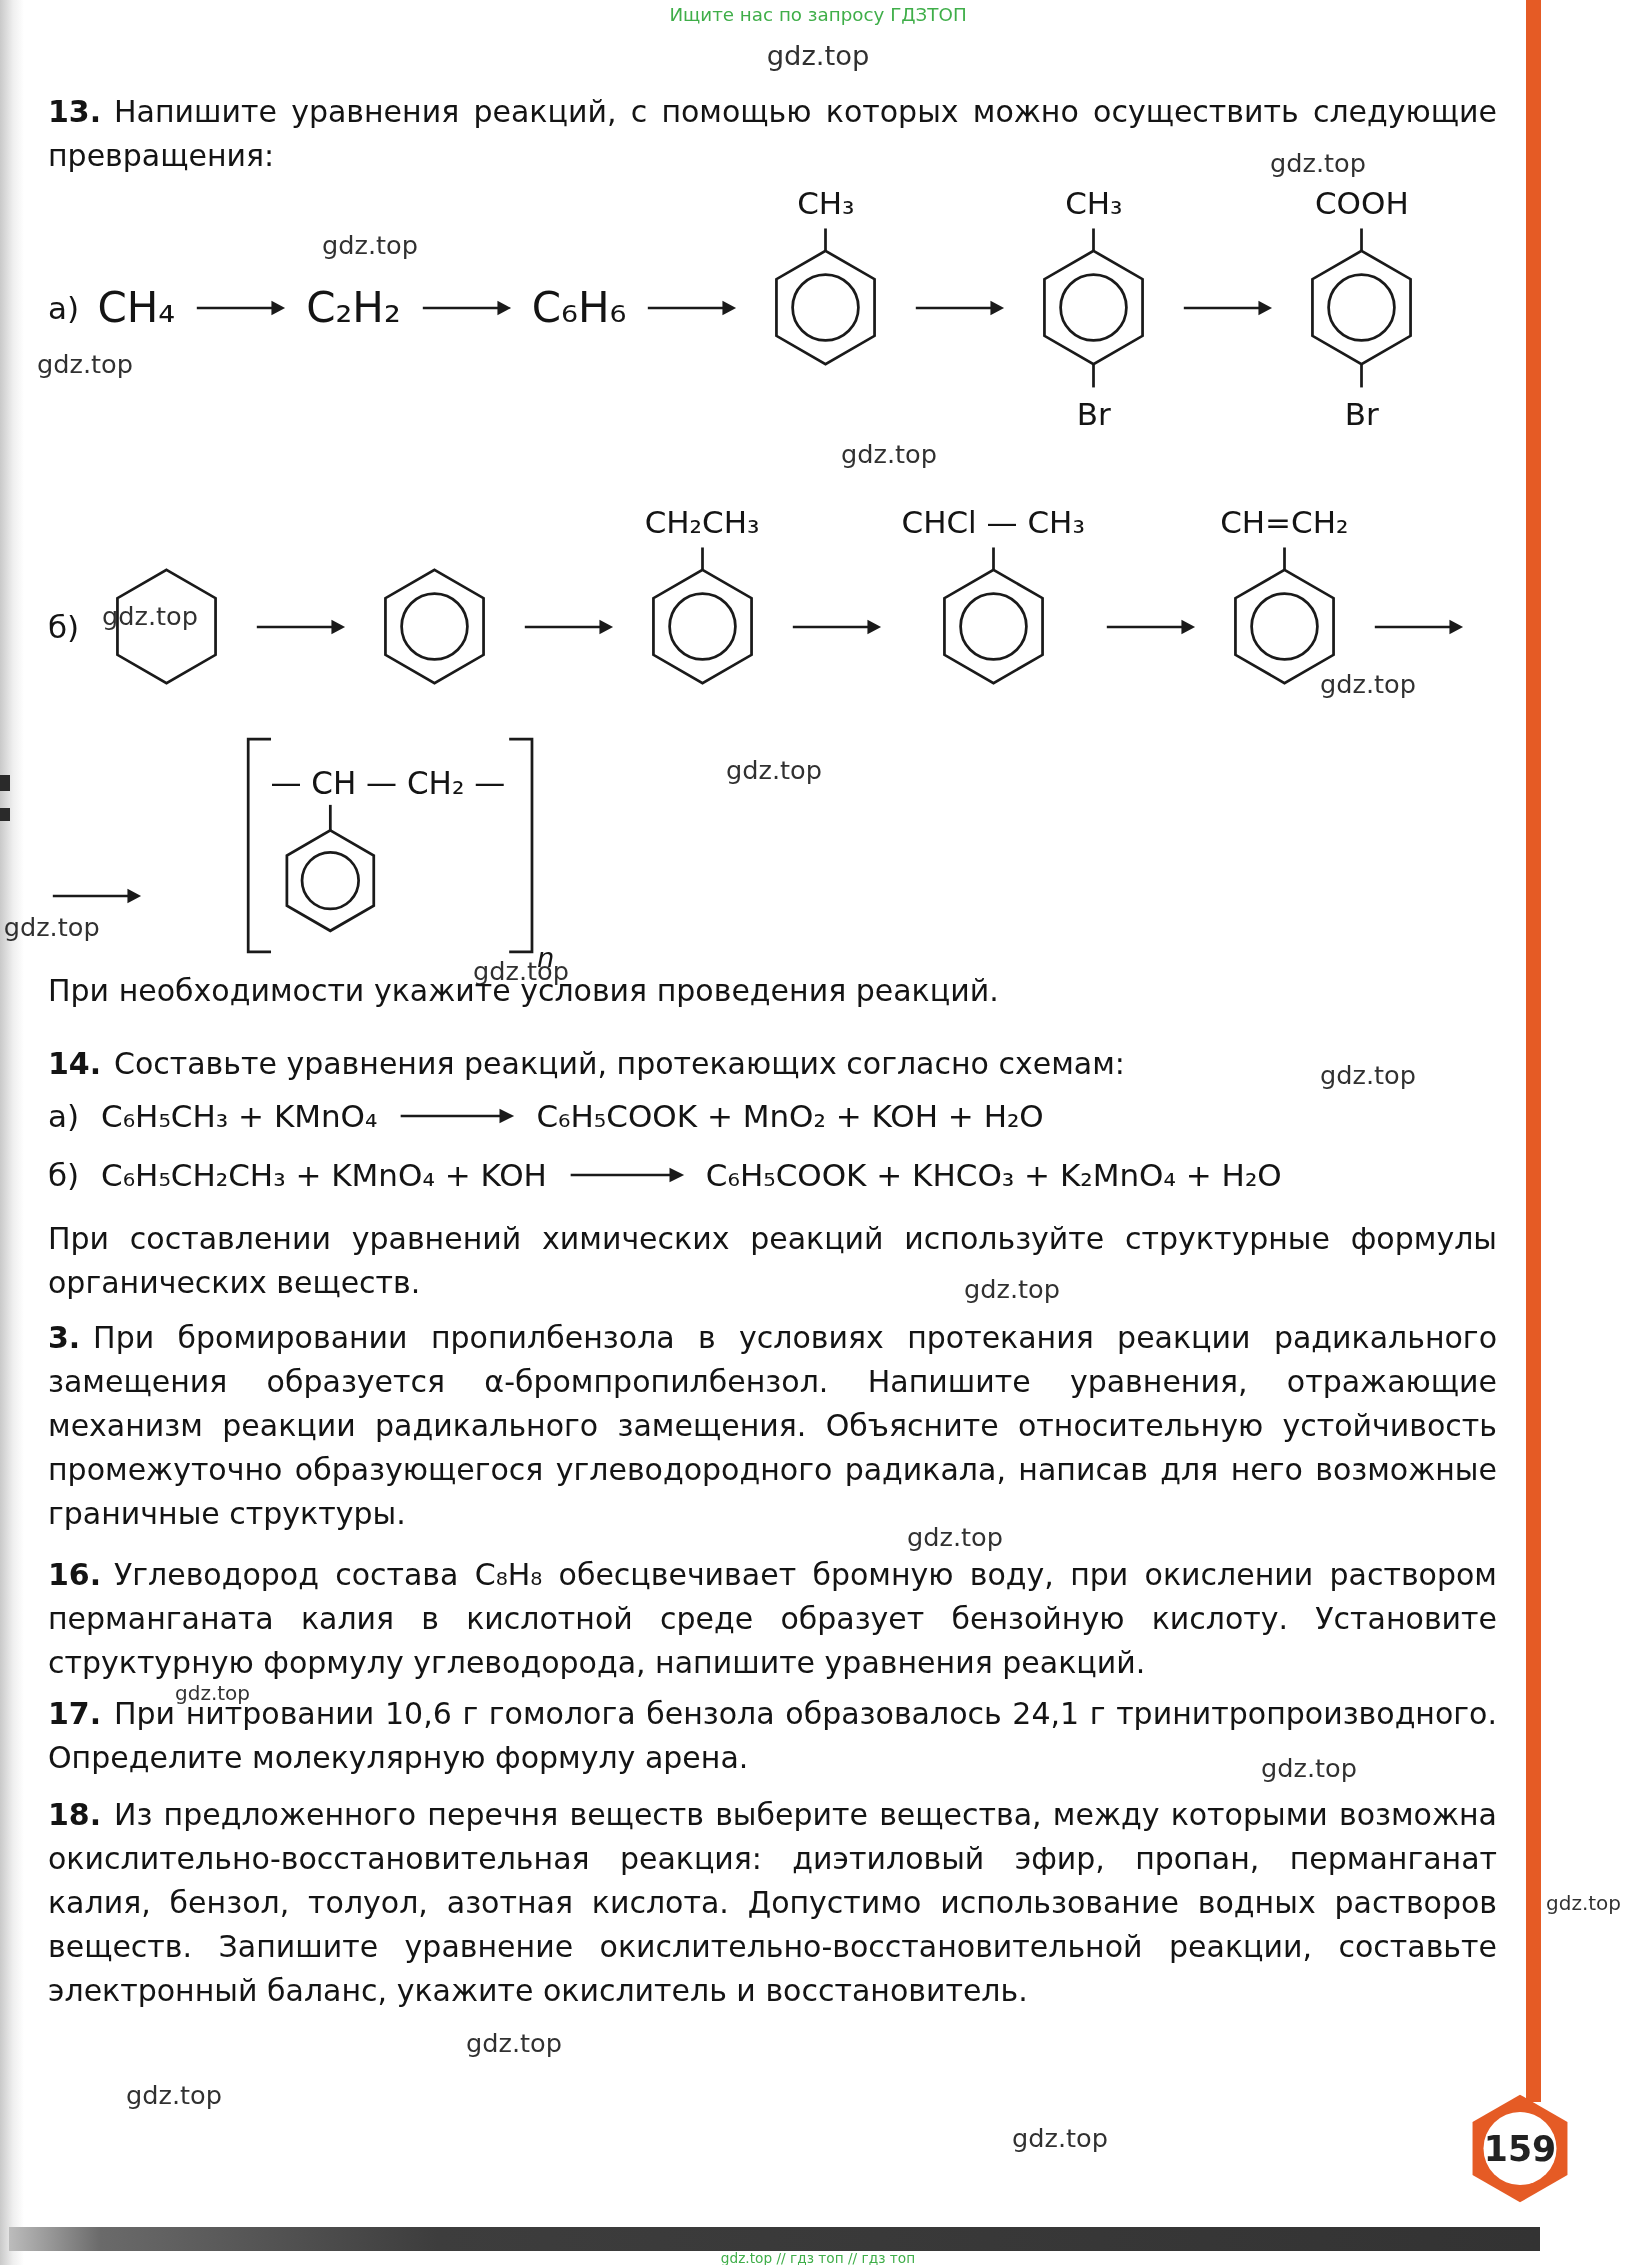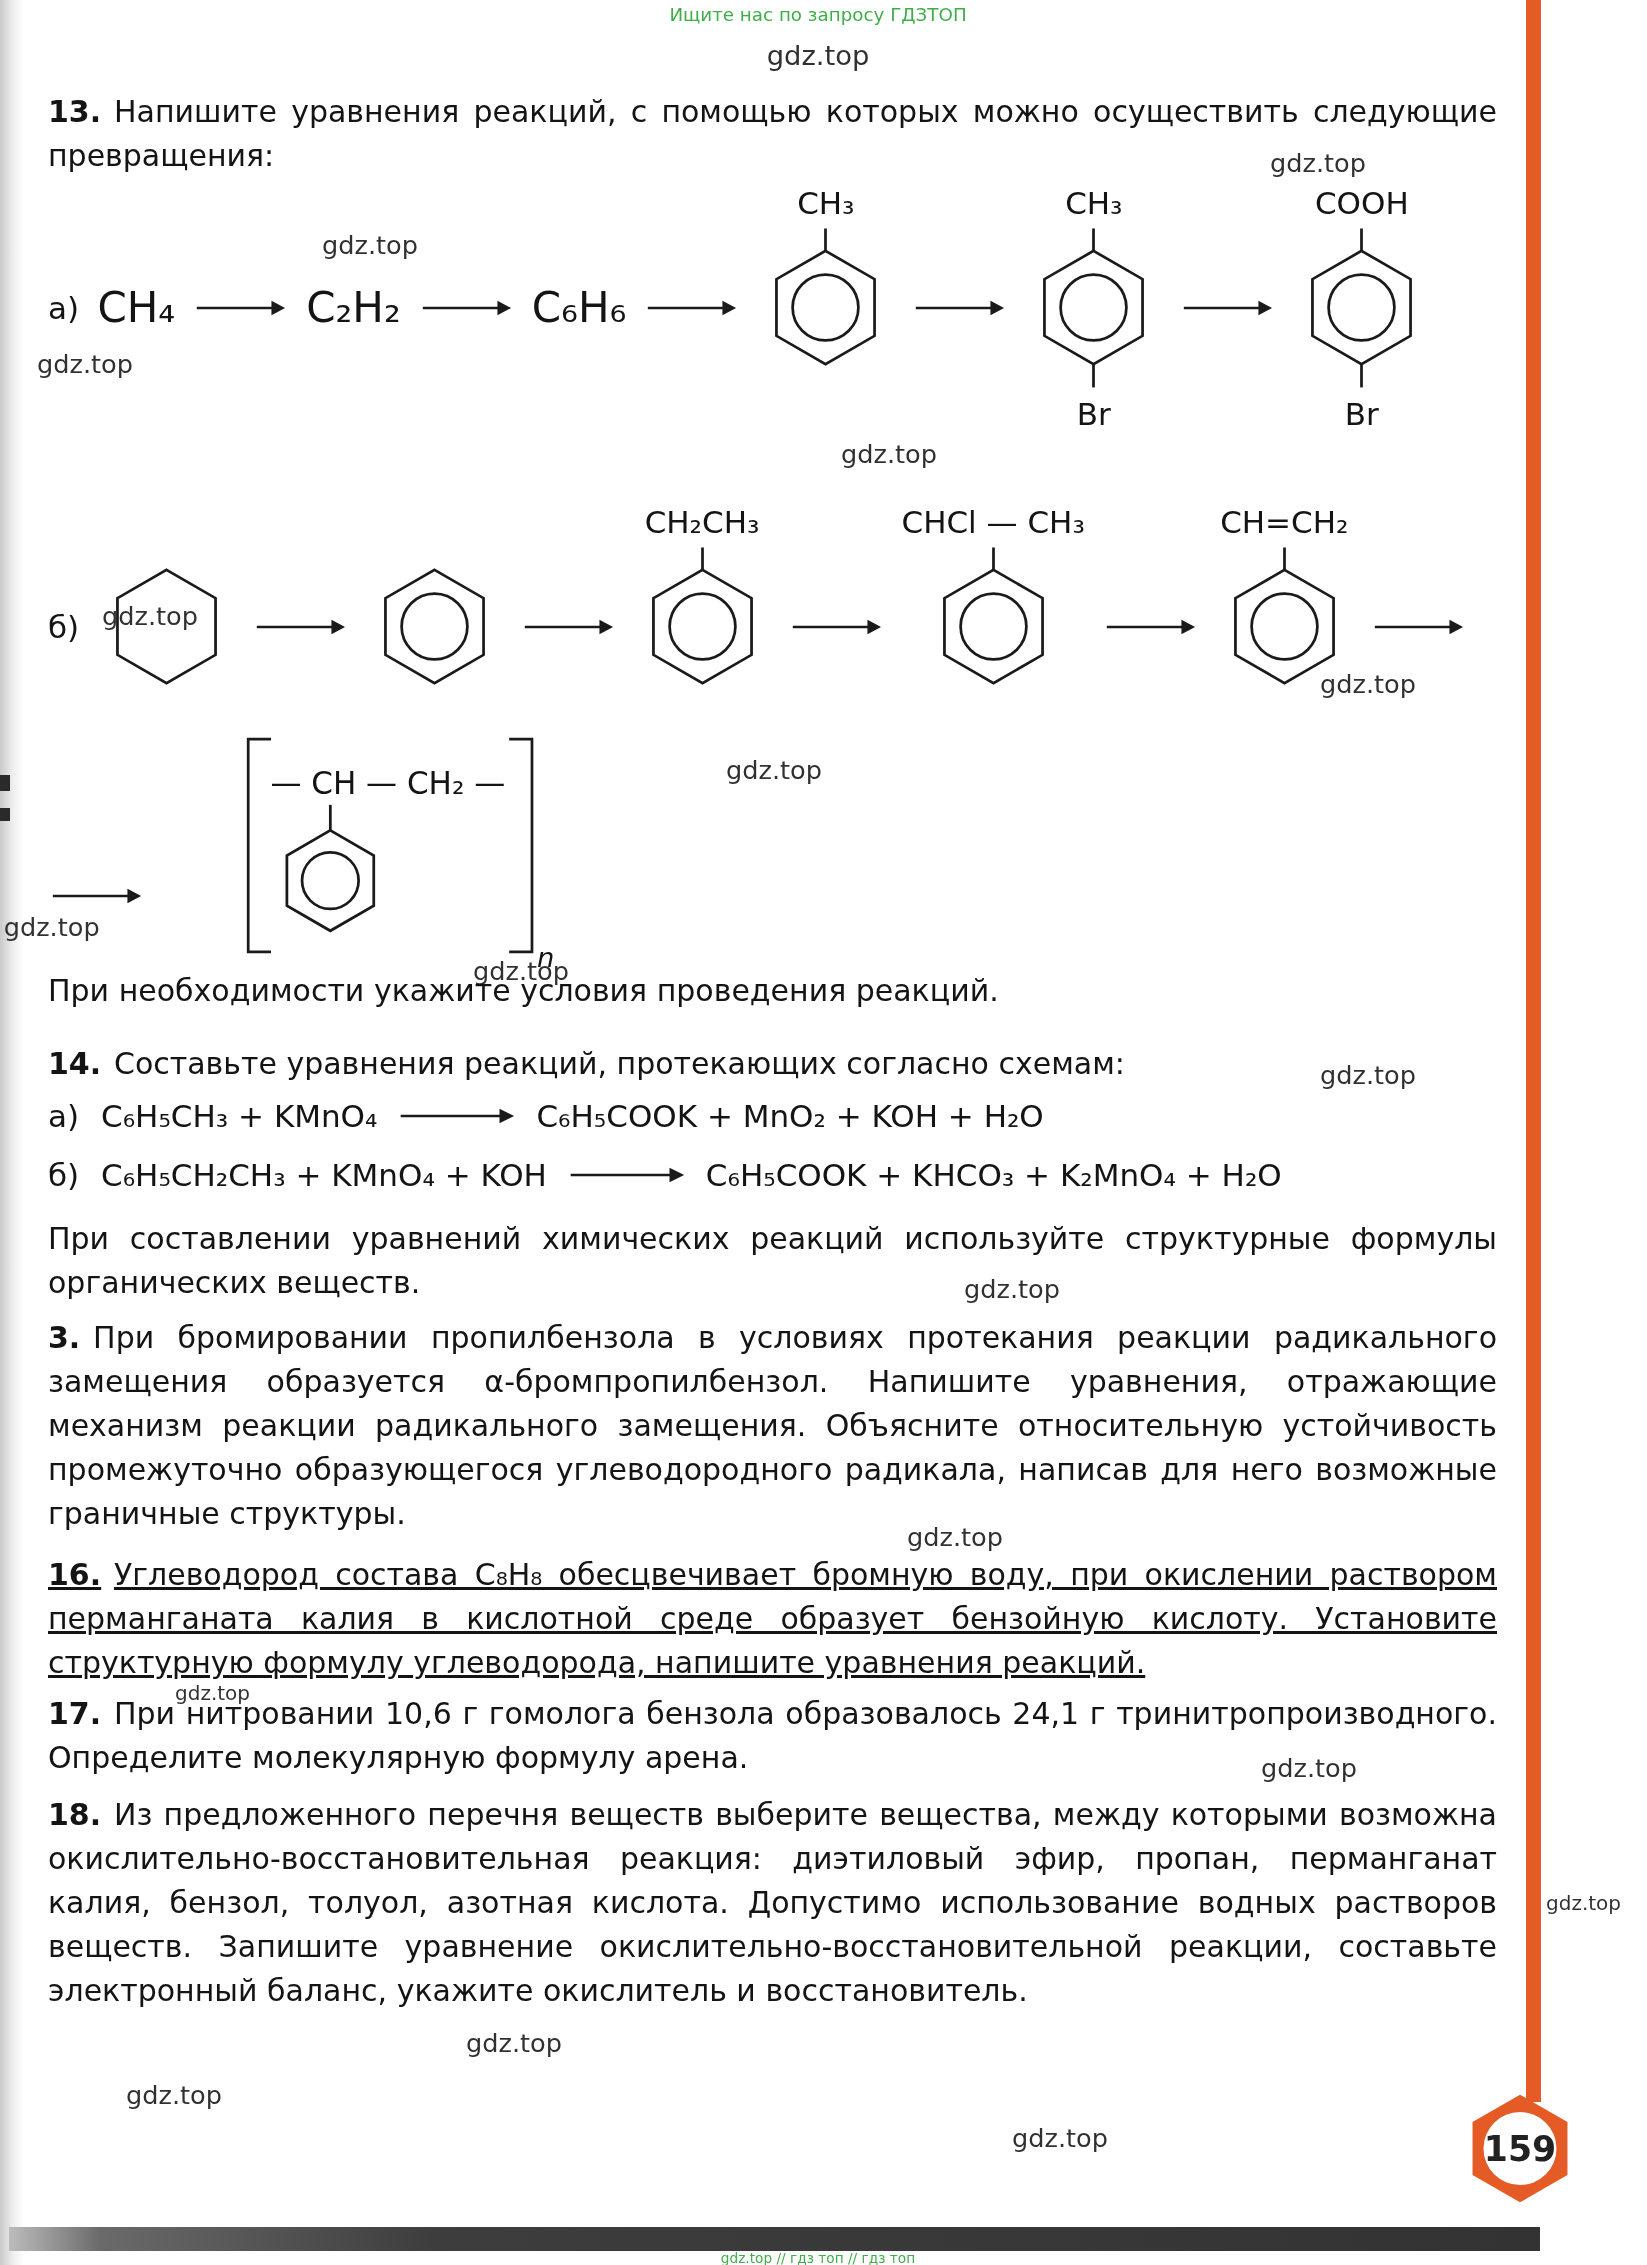--- a/index.html
+++ b/index.html
@@ -254,21 +254,21 @@
   </div>
 
   <div class="para" style="top:1217px;">
     <span>При составлении уравнений химических реакций используйте структурные формулы органических веществ.</span>
   </div>
 
   <div class="para" style="top:1316px;">
     <span class="num">3.</span><span>При бромировании пропилбензола в условиях протекания реакции радикального замещения образуется α-бромпропилбензол. Напишите уравнения, отражающие механизм реакции радикального замещения. Объясните относительную устойчивость промежуточно образующегося углеводородного радикала, написав для него возможные граничные структуры.</span>
   </div>
 
-  <div class="para" style="top:1553px;text-decoration:underline;">
+  <div class="para" style="top:1553px;">
     <span class="num">16.</span><span>Углеводород состава C₈H₈ обесцвечивает бромную воду, при окислении раствором перманганата калия в кислотной среде образует бензойную кислоту. Установите структурную формулу углеводорода, напишите уравнения реакций.</span>
   </div>
 
   <div class="para" style="top:1692px;">
     <span class="num">17.</span><span>При нитровании 10,6 г гомолога бензола образовалось 24,1 г тринитропроизводного. Определите молекулярную формулу арена.</span>
   </div>
 
   <div class="para" style="top:1793px;">
     <span class="num">18.</span><span>Из предложенного перечня веществ выберите вещества, между которыми возможна окислительно-восстановительная реакция: диэтиловый эфир, пропан, перманганат калия, бензол, толуол, азотная кислота. Допустимо использование водных растворов веществ. Запишите уравнение окислительно-восстановительной реакции, составьте электронный баланс, укажите окислитель и восстановитель.</span>
   </div>

